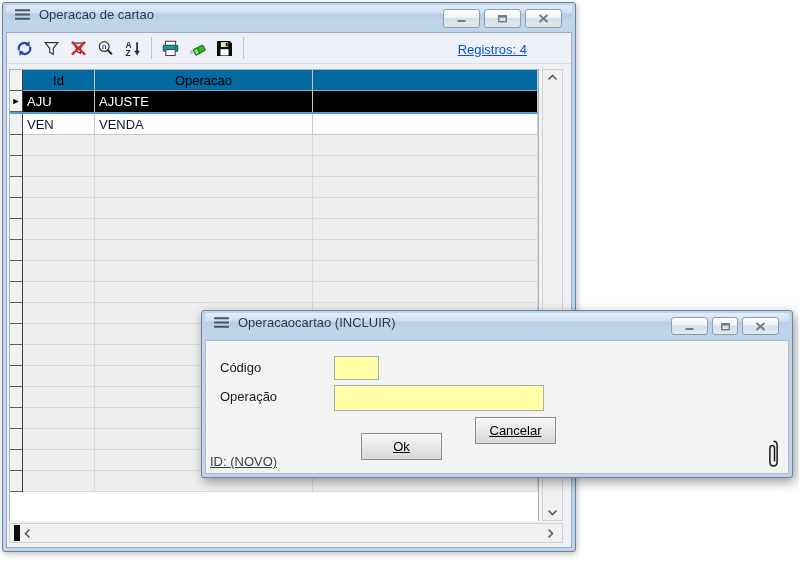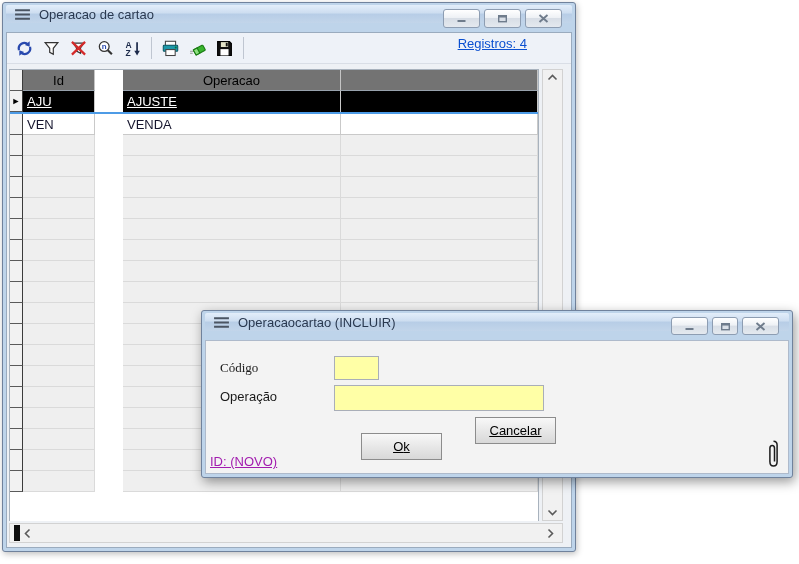--- a/index.html
+++ b/index.html
@@ -24,38 +24,38 @@
   .dialog .winbtn.mid{width:26px;}
 
   
   .main-body{position:absolute;left:3px;right:3px;top:29px;bottom:3px;background:#eef1f5;
              border:1px solid #9aabbe;box-sizing:border-box;}
   .toolbar{position:absolute;left:0;right:0;top:0;height:30px;background:#eef2f8;
            border-bottom:1px solid #d9dee6;display:flex;align-items:center;padding-left:4px;}
   .tbtn{width:27px;height:27px;display:flex;align-items:center;justify-content:center;
         background:none;border:none;padding:0;}
   .tsep{width:1px;height:22px;background:#bfc6d1;margin:0 5px;}
-  .registros{position:absolute;right:44px;top:3px;color:#0b50d0;text-decoration:underline;cursor:pointer;}
+  .registros{position:absolute;right:44px;top:9px;color:#0b50d0;text-decoration:underline;cursor:pointer;}
 
   
   .grid{position:absolute;left:2px;top:36px;width:530px;height:452px;background:#fff;
         border:1px solid #a8b2bd;border-bottom:none;box-sizing:border-box;overflow:hidden;}
   .grow{display:flex;height:21px;box-sizing:border-box;}
   .cell{box-sizing:border-box;overflow:hidden;white-space:nowrap;line-height:17px;}
   .ind{width:13px;background:#f2f2f2;border-right:1px solid #3c3c3c;border-bottom:1px solid #5a5a5a;
        display:flex;align-items:center;justify-content:center;flex:none;}
   .c-id{width:72px;flex:none;}
-  .c-op{width:218px;flex:none;margin-left:28px;}
+  .c-op{width:218px;flex:none;}
   .c-fill{flex:1;}
   .c-id,.c-op,.c-fill{border-right:1px solid #c9c9c9;border-bottom:1px solid #c9c9c9;
                       padding:2px 0 0 4px;color:#15152e;}
   .grid-header .c-id,.grid-header .c-op,.grid-header .c-fill{
-       background:#737373;border-right:1px solid #c4c4c4;border-bottom:1px solid #98a2ad;
+       background:#0369a1;border-right:1px solid #c4c4c4;border-bottom:1px solid #98a2ad;
        text-align:center;padding-left:0;color:#000;}
-  .stripe .c-id,.stripe .c-op,.stripe .c-fill{background:#dbeafb;text-decoration:underline;}
+  .stripe .c-id,.stripe .c-op,.stripe .c-fill{background:#dbeafb;}
   .empty .c-id,.empty .c-op,.empty .c-fill{background:#efefef;border-color:#dadada;}
   .selected{border-bottom:2px solid #4d9be6;height:23px;}
   .selected .c-id,.selected .c-op,.selected .c-fill{background:#000;color:#fff;border-bottom:none;}
   .rowarrow{color:#000;font-size:9px;line-height:1;}
 
   
   .vscroll{position:absolute;left:535px;top:36px;width:21px;height:452px;background:#f1f1f1;
            border:1px solid #d2d2d2;box-sizing:border-box;}
   .hscroll{position:absolute;left:2px;top:490px;width:554px;height:20px;background:#f1f1f1;
            border:1px solid #d2d2d2;box-sizing:border-box;}
@@ -64,31 +64,31 @@
   .sa-down{left:0;right:0;bottom:4px;}
   .sa-left{left:14px;top:0;bottom:0;}
   .sa-right{right:8px;top:0;bottom:0;}
   .hthumb{position:absolute;left:4px;top:1px;width:6px;height:16px;background:#0d0d0d;}
 
   
   .dlg-body{position:absolute;left:3px;right:3px;top:29px;bottom:3px;background:#f3f3f3;
             border:1px solid #aebacb;box-sizing:border-box;}
   .dlg-body .abs{position:absolute;}
   .field-label{color:#1a1a1a;}
-  .lbl-codigo{left:14px;top:19px;font-family:Liberation Serif, serif;}
+  .lbl-codigo{left:14px;top:19px;}
   .lbl-operacao{left:14px;top:48px;}
   .field-input{background:#ffffa6;border:1px solid #a9aeb8;box-sizing:border-box;
                font:inherit;padding:2px 4px;}
   .inp-codigo{left:128px;top:15px;width:45px;height:24px;}
   .inp-operacao{left:128px;top:44px;width:210px;height:26px;}
   .dlg-btn{position:absolute;width:81px;height:27px;font:inherit;color:#000;
            background:linear-gradient(#f8f8f8,#e6e6e6 55%,#d8d8d8);border:1px solid #8c8c8c;text-decoration:underline;}
   .btn-ok{left:155px;top:92px;}
   .btn-cancel{left:269px;top:76px;}
-  .id-link{left:4px;top:113px;color:#a21caf;text-decoration:underline;cursor:pointer;}
+  .id-link{left:4px;top:113px;color:#404040;text-decoration:underline;cursor:pointer;}
   .paperclip{right:8px;top:98px;}
 </style>
 </head>
 <body>
 
 <div class="screen">
 
   <div class="window main">
     <div class="titlebar">
       <button class="menu-btn">

